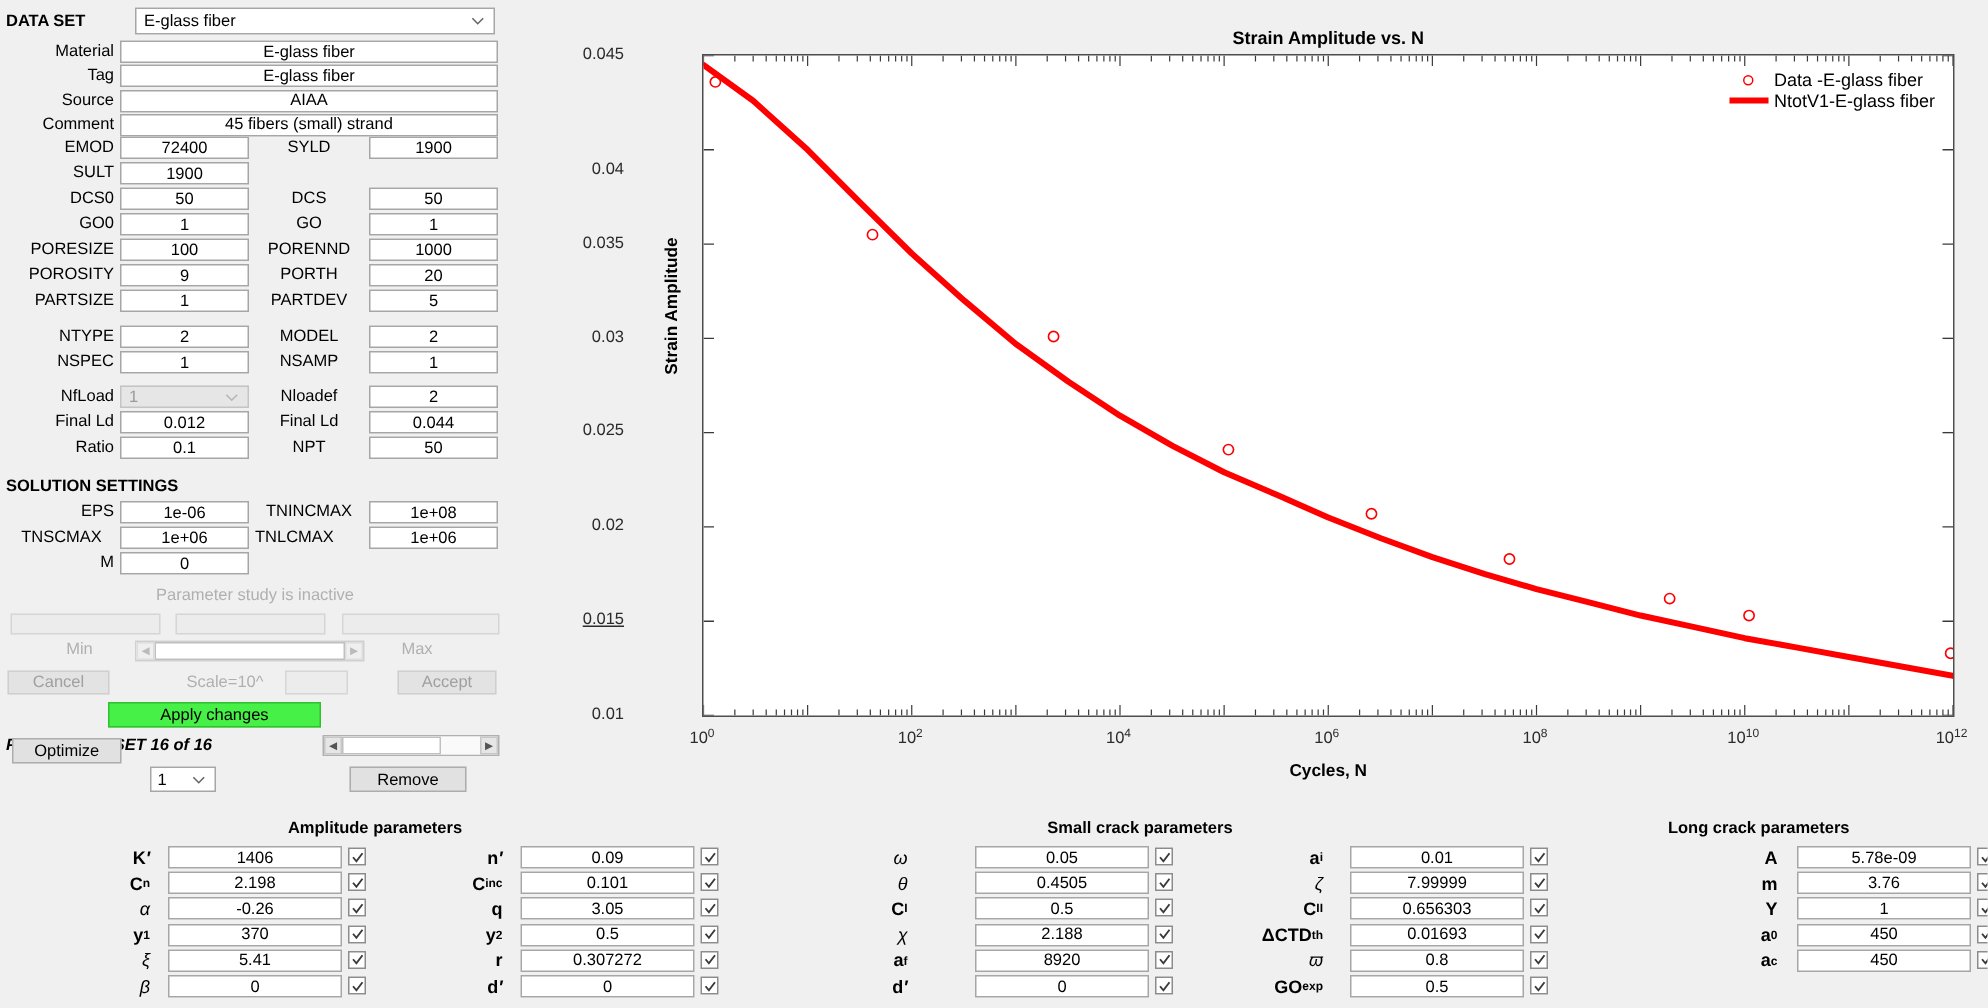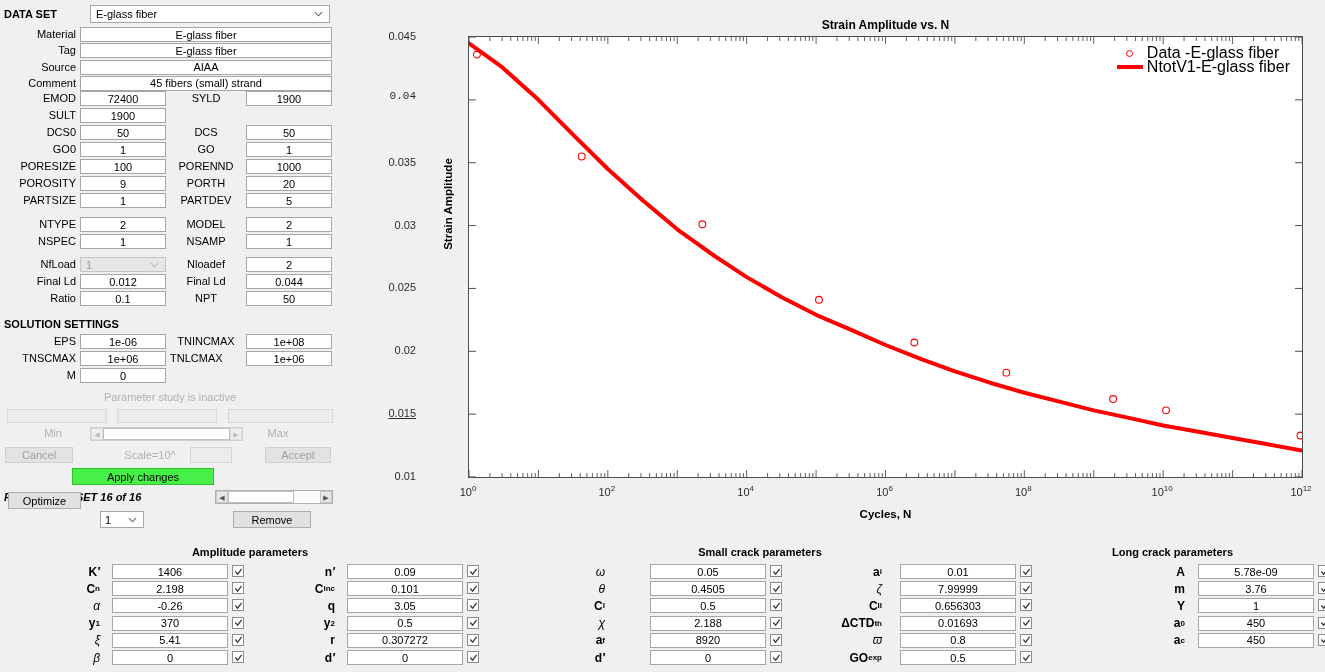--- a/index.html
+++ b/index.html
@@ -79,21 +79,21 @@
     position:absolute;left:68px;top:500px;width:835px;text-align:center;
     font-weight:bold;font-size:11.5px;
   }
   .ytick{position:absolute;right:909px;width:60px;text-align:right;font-size:11px;color:#2b2b2b;
          transform:translateY(-50%);white-space:nowrap;}
   .xtick{position:absolute;top:476px;font-size:11px;color:#2b2b2b;transform:translateX(-50%);white-space:nowrap;}
   .xtick sup{font-size:8px;}
   .legend{
     position:absolute;right:6px;top:6px;
     padding:3px 6px 3px 3px;
-    font-size:16px;line-height:14px;color:#000;
+    font-size:12px;line-height:14px;color:#000;
   }
   .legend .row{display:flex;align-items:center;white-space:nowrap;}
   .legend .mk{width:34px;display:flex;align-items:center;justify-content:center;}
   .legend .ring{
     width:7px;height:7px;border:1.3px solid #ff0000;border-radius:50%;box-sizing:border-box;
   }
   .legend .bar{width:26px;height:3.5px;background:#ff0000;}
 </style>
 </head>
 <body>
@@ -169,21 +169,21 @@
       <div class="txtbox" style="position:absolute;left:246px;top:274px;width:86px;height:15px;">0.044</div>
       <div class="lbl" style="position:absolute;left:6px;top:292px;width:70px;height:13px;">Ratio</div>
       <div class="txtbox" style="position:absolute;left:80px;top:291px;width:86px;height:15px;">0.1</div>
       <div class="lbl" style="position:absolute;left:170px;top:292px;width:72px;height:13px;text-align:center;">NPT</div>
       <div class="txtbox" style="position:absolute;left:246px;top:291px;width:86px;height:15px;">50</div>
       <div class="sectitle" style="position:absolute;left:4px;top:318px;width:200px;height:14px;text-align:left;">SOLUTION SETTINGS</div>
       <div class="lbl" style="position:absolute;left:6px;top:335px;width:70px;height:13px;">EPS</div>
       <div class="txtbox" style="position:absolute;left:80px;top:334px;width:86px;height:15px;">1e-06</div>
       <div class="lbl" style="position:absolute;left:170px;top:335px;width:72px;height:13px;text-align:center;">TNINCMAX</div>
       <div class="txtbox" style="position:absolute;left:246px;top:334px;width:86px;height:15px;">1e+08</div>
-      <div class="lbl" style="position:absolute;left:6px;top:352px;width:70px;height:13px;">TNSCMAX</div>
+      <div class="lbl" style="position:absolute;left:6px;top:352px;width:70px;height:13px;text-align:center;">TNSCMAX</div>
       <div class="txtbox" style="position:absolute;left:80px;top:351px;width:86px;height:15px;">1e+06</div>
       <div class="lbl" style="position:absolute;left:170px;top:352px;width:72px;height:13px;text-align:left;">TNLCMAX</div>
       <div class="txtbox" style="position:absolute;left:246px;top:351px;width:86px;height:15px;">1e+06</div>
       <div class="lbl" style="position:absolute;left:6px;top:369px;width:70px;height:13px;">M</div>
       <div class="txtbox" style="position:absolute;left:80px;top:368px;width:86px;height:15px;">0</div>
       <div class="ghost" style="position:absolute;left:0px;top:391px;width:340px;height:14px;text-align:center;">Parameter study is inactive</div>
       <div class="disabled-box" style="position:absolute;left:7px;top:409px;width:100px;height:14px;"></div>
       <div class="disabled-box" style="position:absolute;left:117px;top:409px;width:100px;height:14px;"></div>
       <div class="disabled-box" style="position:absolute;left:228px;top:409px;width:105px;height:14px;"></div>
       <div class="lbl ghost" style="position:absolute;left:28px;top:427px;width:50px;height:13px;text-align:center;">Min</div>
@@ -224,21 +224,21 @@
     <div class="charttitle">Strain Amplitude vs. N</div>
     <div class="ylabel">Strain Amplitude</div>
     <div class="xlabel">Cycles, N</div>
     <div id="yticks">
         <div class="ytick" style="top:468px;">0.01</div>
         <div class="ytick" style="top:405.14285714285717px;text-decoration:underline;">0.015</div>
         <div class="ytick" style="top:342.2857142857143px;">0.02</div>
         <div class="ytick" style="top:279.4285714285714px;">0.025</div>
         <div class="ytick" style="top:216.57142857142858px;">0.03</div>
         <div class="ytick" style="top:153.71428571428567px;">0.035</div>
-        <div class="ytick" style="top:88px;font-family:Liberation Mono, monospace;">0.04</div>
+        <div class="ytick" style="top:105px;">0.04</div>
         <div class="ytick" style="top:28px;">0.045</div>
       </div>
     <div id="xticks">
         <div class="xtick" style="left:68px;">10<sup>0</sup></div>
         <div class="xtick" style="left:206.83333333333331px;">10<sup>2</sup></div>
         <div class="xtick" style="left:345.66666666666663px;">10<sup>4</sup></div>
         <div class="xtick" style="left:484.5px;">10<sup>6</sup></div>
         <div class="xtick" style="left:623.3333333333333px;">10<sup>8</sup></div>
         <div class="xtick" style="left:762.1666666666667px;">10<sup>10</sup></div>
         <div class="xtick" style="left:901px;">10<sup>12</sup></div>

